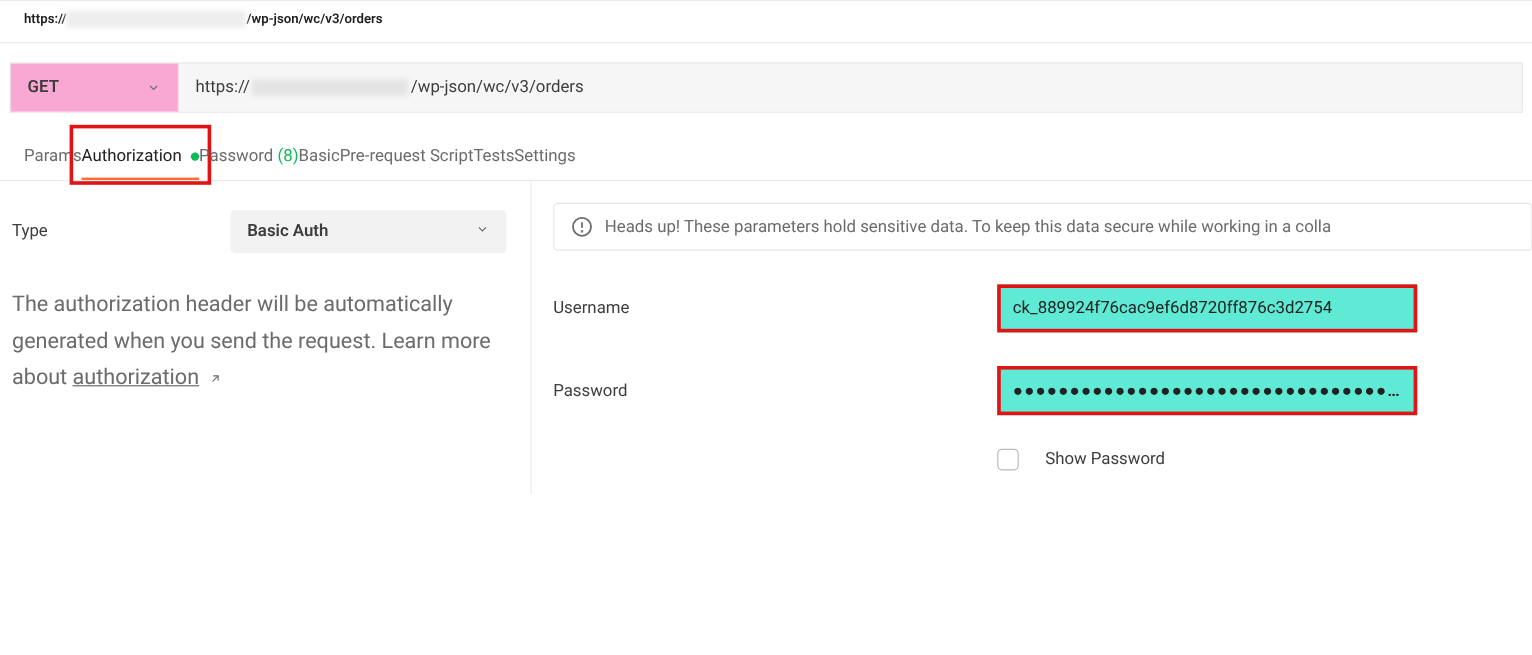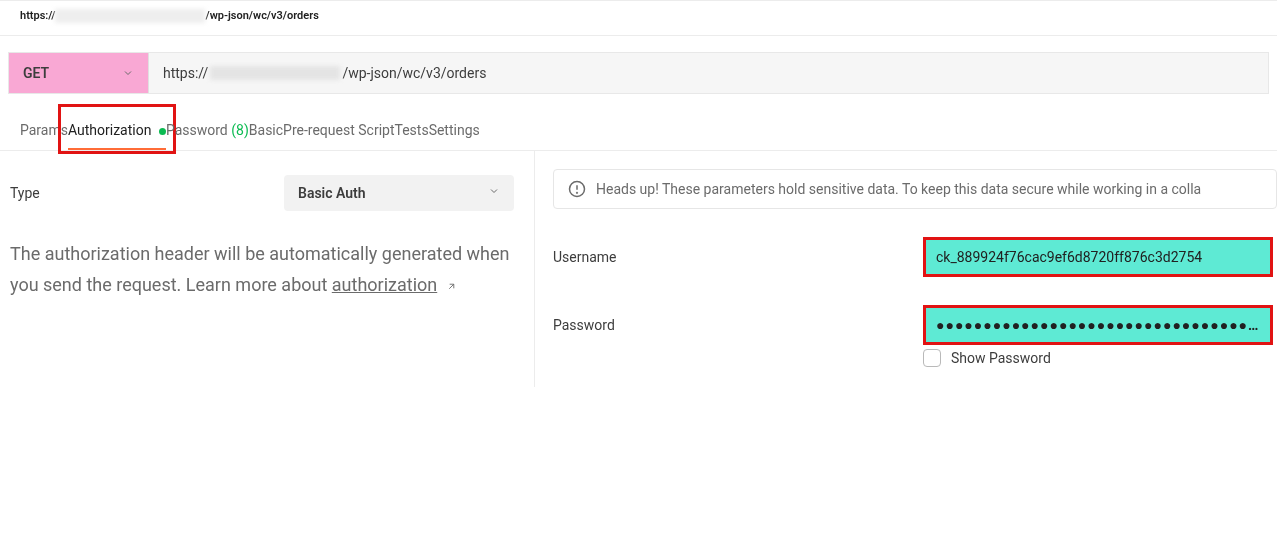--- a/index.html
+++ b/index.html
@@ -106,21 +106,21 @@
       margin-left: 4px;
       vertical-align: middle;
     }
     .tab .count {
       color: #0cbb52;
     }
     .content {
       display: flex;
     }
     .left-panel {
-      width: 535px;
+      width: 443px;
       padding: 24px 20px 20px 10px;
       border-right: 1px solid #ececec;
     }
     .type-row {
       display: flex;
       align-items: center;
       justify-content: space-between;
       margin-bottom: 28px;
     }
     .type-label {
@@ -204,25 +204,25 @@
       overflow: hidden;
       text-overflow: ellipsis;
       background: #5eead4;
       font-family: inherit;
     }
     .pw-dots {
       letter-spacing: 1px;
       font-weight: bold;
     }
     .checkbox-row {
-      margin-top: 4px;
+      margin-top: 28px;
       margin-left: 370px;
       display: flex;
       align-items: center;
-      gap: 10px;
+      gap: 22px;
     }
     .checkbox {
       width: 18px;
       height: 18px;
       border: 1px solid #b9b9b9;
       border-radius: 4px;
       cursor: pointer;
       background: #fff;
     }
     .checkbox-label {

